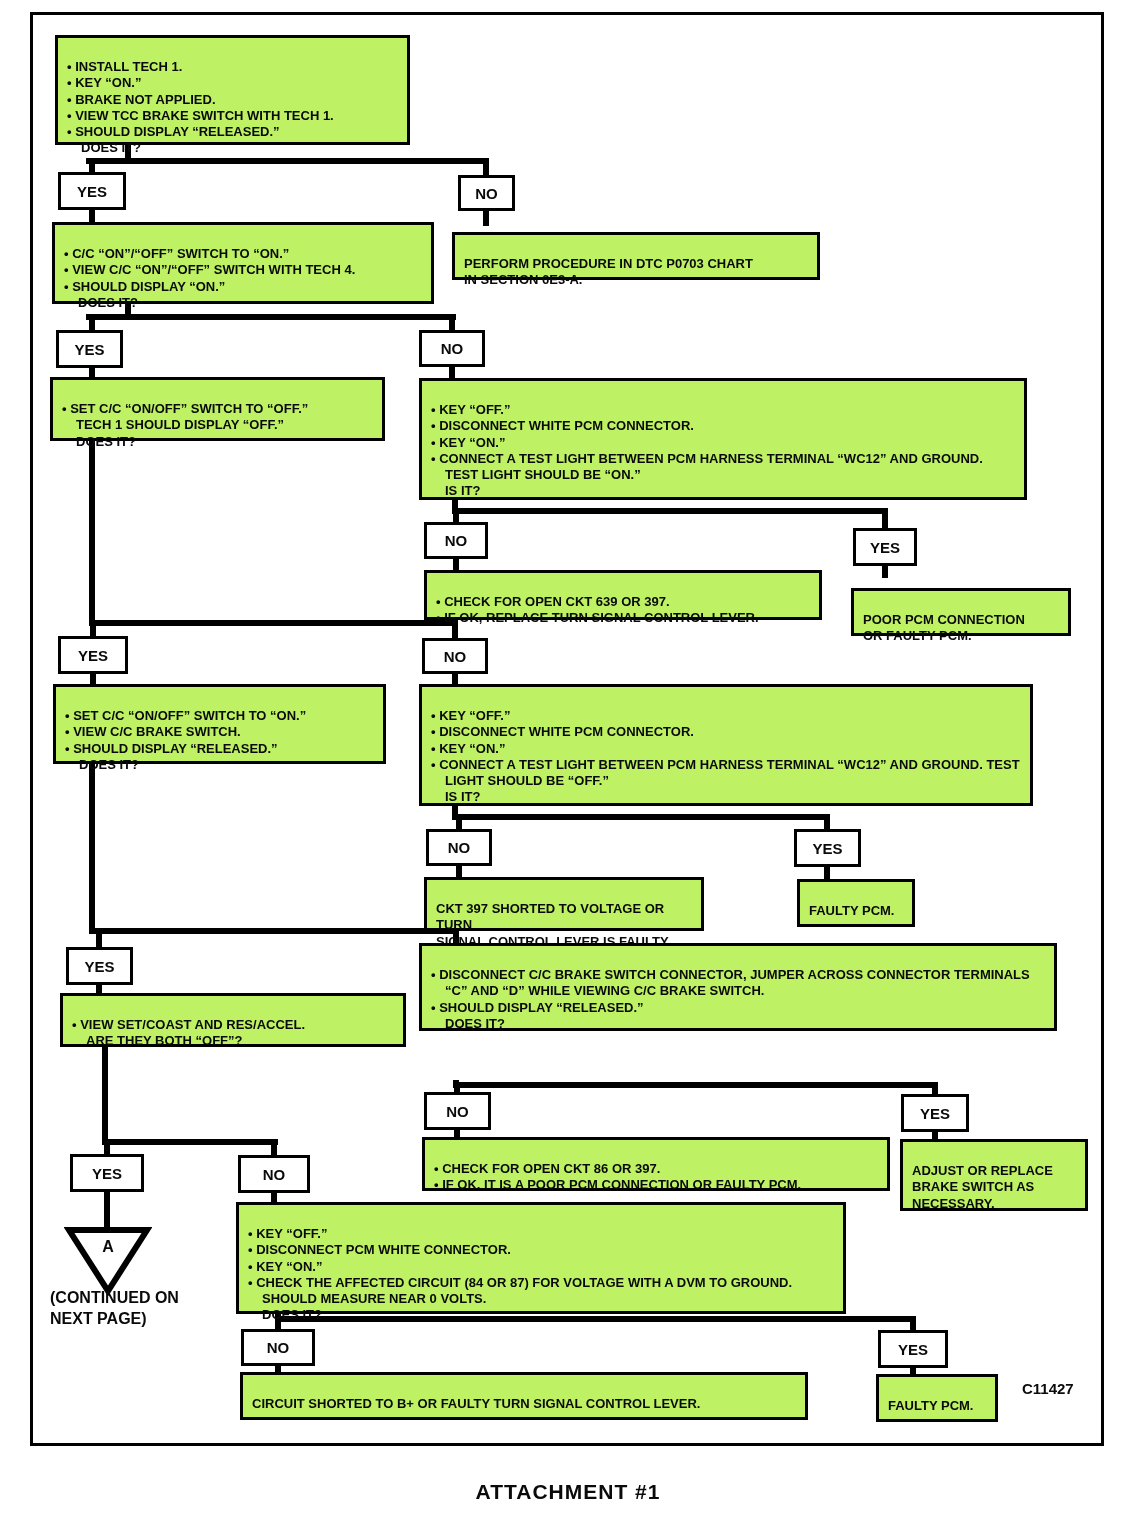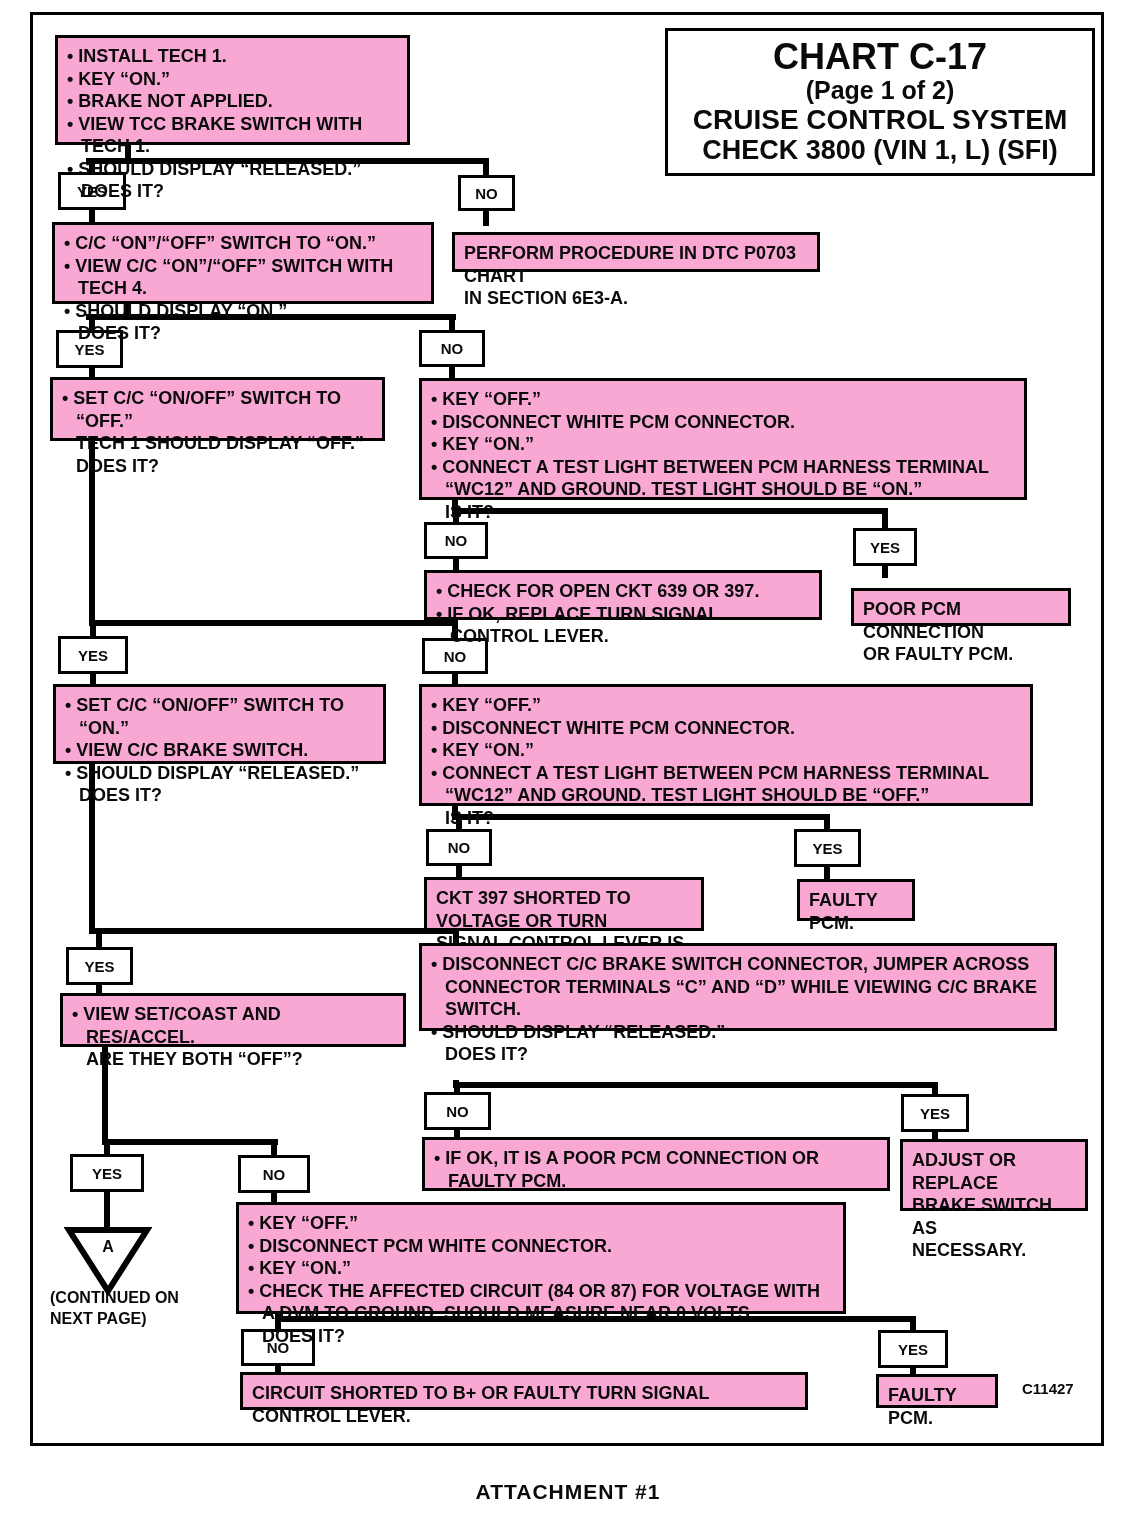--- a/index.html
+++ b/index.html
@@ -6,22 +6,22 @@
   .page{
     position:relative;width:1136px;height:1536px;background:#fff;
     font-family:"Liberation Sans",sans-serif;color:#0a0a0a;
     -webkit-font-smoothing:none;
   }
   .frame{
     position:absolute;left:30px;top:12px;width:1074px;height:1434px;
     border:3px solid #000;box-sizing:border-box;background:#fff;
   }
   .node{
-    position:absolute;border:3px solid #000;box-sizing:border-box;background:#f9a8d4;
-    font-size:18px;font-weight:700;line-height:1.25;padding:7px 9px;letter-spacing:0px;
+    position:absolute;border:3px solid #000;box-sizing:border-box;background:#bef264;
+    font-size:13px;font-weight:700;line-height:1.25;padding:21px 9px;letter-spacing:0px;
     z-index:3;
   }
   .node .ln{padding-left:14px;}
   .node .ln.bullet{text-indent:-14px;}
   .node .ln.bullet::before{content:"• ";}
   .node.plain .ln{padding-left:0;text-indent:0;}
   .tag{
     position:absolute;border:3px solid #000;box-sizing:border-box;background:#fff;
     display:flex;align-items:center;justify-content:center;
     font-size:15px;font-weight:700;z-index:3;
@@ -49,26 +49,20 @@
     position:absolute;left:84px;top:1238px;width:48px;text-align:center;
     font-size:16px;font-weight:700;z-index:4;
   }
 </style>
 </head>
 <body>
 
 <div class="page">
   <div class="frame"></div>
 
-  <div class="titlebox">
-    <div class="t1">CHART C-17</div>
-    <div class="t2">(Page 1 of 2)</div>
-    <div class="t3">CRUISE CONTROL SYSTEM</div>
-    <div class="t4">CHECK 3800 (VIN 1, L) (SFI)</div>
-  </div>
 
   <div class="wire" style="left:125px;top:143px;width:6px;height:20px"></div>
   <div class="wire" style="left:86px;top:158px;width:403px;height:6px"></div>
   <div class="wire" style="left:89px;top:158px;width:6px;height:16px"></div>
   <div class="wire" style="left:483px;top:158px;width:6px;height:20px"></div>
   <div class="wire" style="left:89px;top:208px;width:6px;height:16px"></div>
   <div class="wire" style="left:483px;top:209px;width:6px;height:17px"></div>
   <div class="wire" style="left:125px;top:302px;width:6px;height:16px"></div>
   <div class="wire" style="left:86px;top:314px;width:370px;height:6px"></div>
   <div class="wire" style="left:89px;top:314px;width:6px;height:18px"></div>
@@ -198,20 +192,21 @@
   <div class="node" style="left:60px;top:993px;width:346px;height:54px">
       <div class="ln bullet">VIEW SET/COAST AND RES/ACCEL.</div>
       <div class="ln">ARE THEY BOTH “OFF”?</div>
     </div>
   <div class="node" style="left:419px;top:943px;width:638px;height:88px">
       <div class="ln bullet">DISCONNECT C/C BRAKE SWITCH CONNECTOR, JUMPER ACROSS CONNECTOR TERMINALS “C” AND “D” WHILE VIEWING C/C BRAKE SWITCH.</div>
       <div class="ln bullet">SHOULD DISPLAY “RELEASED.”</div>
       <div class="ln">DOES IT?</div>
     </div>
   <div class="node" style="left:422px;top:1137px;width:468px;height:54px">
+      <div class="ln bullet">CHECK FOR OPEN CKT 86 OR 397.</div>
       <div class="ln bullet">IF OK, IT IS A POOR PCM CONNECTION OR FAULTY PCM.</div>
     </div>
   <div class="node plain" style="left:900px;top:1139px;width:188px;height:72px">
       <div class="ln">ADJUST OR REPLACE</div>
       <div class="ln">BRAKE SWITCH AS</div>
       <div class="ln">NECESSARY.</div>
     </div>
   <div class="node" style="left:236px;top:1202px;width:610px;height:112px">
       <div class="ln bullet">KEY “OFF.”</div>
       <div class="ln bullet">DISCONNECT PCM WHITE CONNECTOR.</div>

